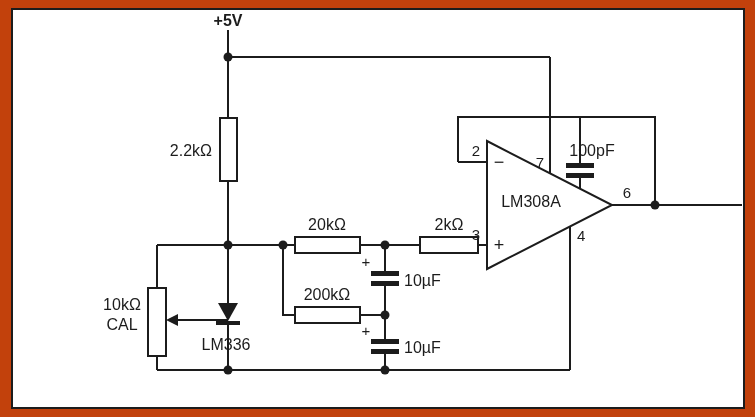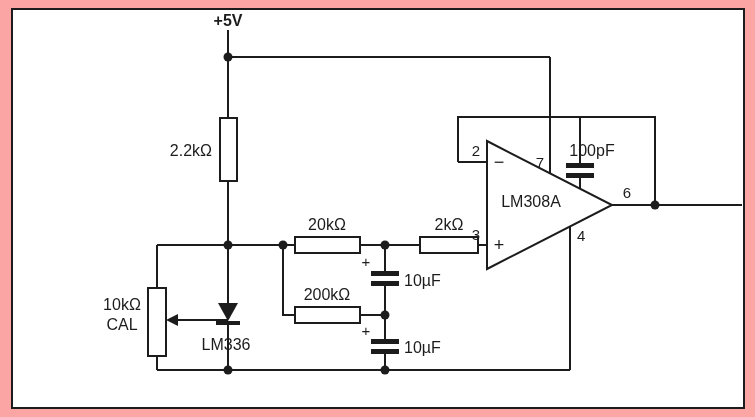--- a/index.html
+++ b/index.html
@@ -1,17 +1,17 @@
 <!DOCTYPE html>
 <html><head>
 <meta charset="utf-8">
 <style>
   html,body{margin:0;padding:0;background:#ffffff;}
   .stage{
-    position:relative;width:755px;height:417px;background:#fca5a5;
+    position:relative;width:755px;height:417px;background:#c2410c;
     font-family:"Liberation Sans",sans-serif;overflow:hidden;
   }
   .stage svg{position:absolute;left:0;top:0;}
   text{
     fill:#1c1c1c;
     font-family:"Liberation Sans",sans-serif;
     font-size:16px;
   }
   .pin{font-size:15px;}
   .sign{font-size:18px;}

